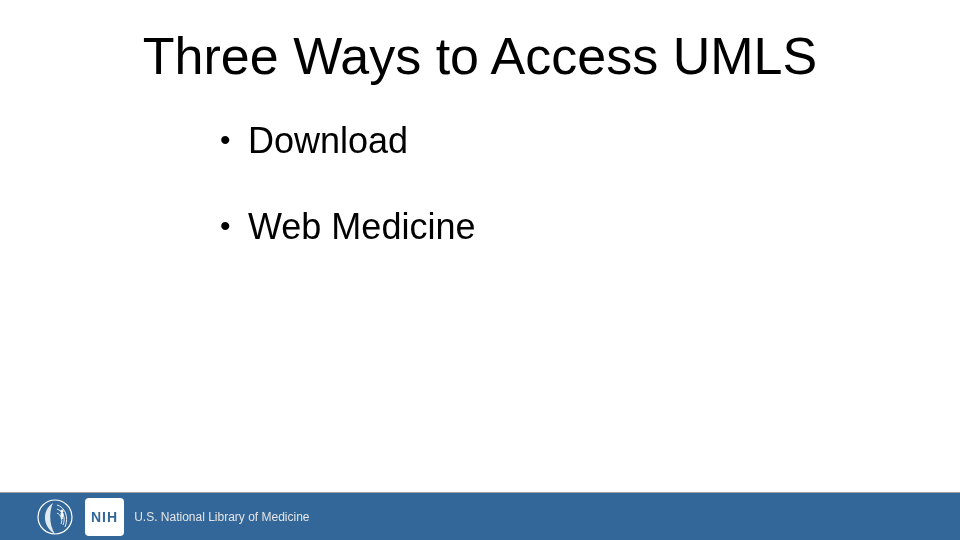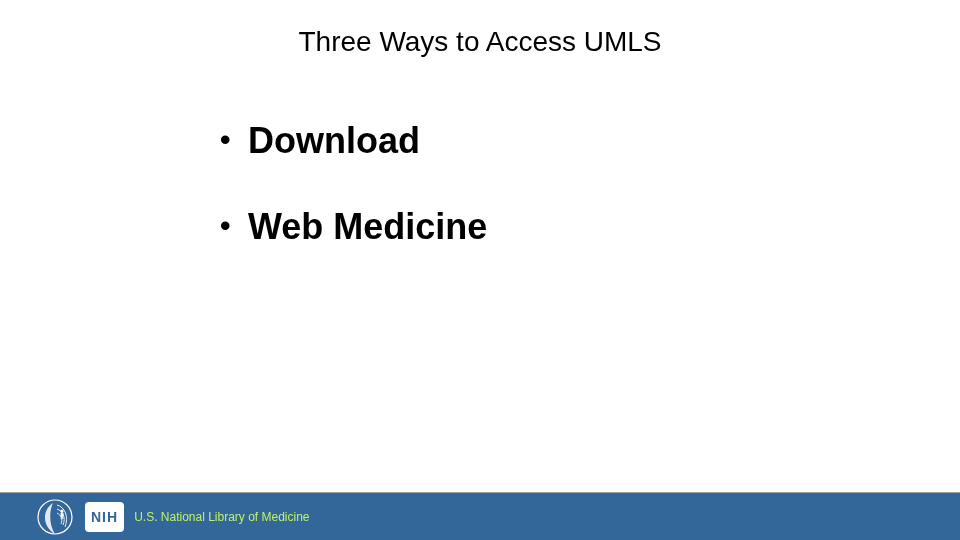--- a/index.html
+++ b/index.html
@@ -1,29 +1,29 @@
 <!DOCTYPE html>
 <html><head>
 <meta charset="utf-8">
 <style>
   * { margin: 0; padding: 0; box-sizing: border-box; }
   html, body { width: 960px; height: 540px; overflow: hidden; font-family: Verdana, Geneva, sans-serif; background: #fff; color: #000; }
   .slide { position: relative; width: 960px; height: 540px; }
-  .title { position: absolute; top: 26px; left: 0; width: 100%; text-align: center; font-size: 28px; font-weight: 400; }
-  .bullets { position: absolute; top: 120px; left: 220px; font-weight: bold; }
+  .title { position: absolute; top: 26px; left: 0; width: 100%; text-align: center; font-size: 52px; font-weight: 400; }
+  .bullets { position: absolute; top: 120px; left: 220px; }
   .bullets li { list-style: none; font-size: 36px; margin-bottom: 44px; position: relative; padding-left: 28px; }
   .bullets li::before { content: "•"; position: absolute; left: 0; top: 0; font-size: 30px; line-height: 40px; }
 
   .footer { position: absolute; left: 0; bottom: 0; width: 100%; }
   .footer-bar { height: 48px; background: #336699; border-top: 1px solid #a0a0a0; display: flex; align-items: center; padding-left: 35px; color: #fff; }
 
   .hhs-logo { display: inline-flex; align-items: center; justify-content: center; width: 40px; height: 40px; }
-  .nih-badge { margin-left: 10px; display: inline-flex; align-items: center; height: 30px; padding: 0 6px; border-radius: 4px; background: #fff; }
+  .nih-badge { margin-left: 10px; display: inline-flex; align-items: center; height: 38px; padding: 0 6px; border-radius: 4px; background: #fff; }
   .nih-badge span { color: #336699; font-weight: 700; font-size: 14px; letter-spacing: 1px; font-family: Arial, sans-serif; }
-  .nlm-text { margin-left: 10px; font-size: 12px; color: #bef264; }
+  .nlm-text { margin-left: 10px; font-size: 12px; color: #e5e5e5; }
 </style>
 </head>
 <body>
 
 <div class="slide">
   <h1 class="title">Three Ways to Access UMLS</h1>
 
   <ul class="bullets">
     <li>Download</li>
     <li>Web Medicine</li>

